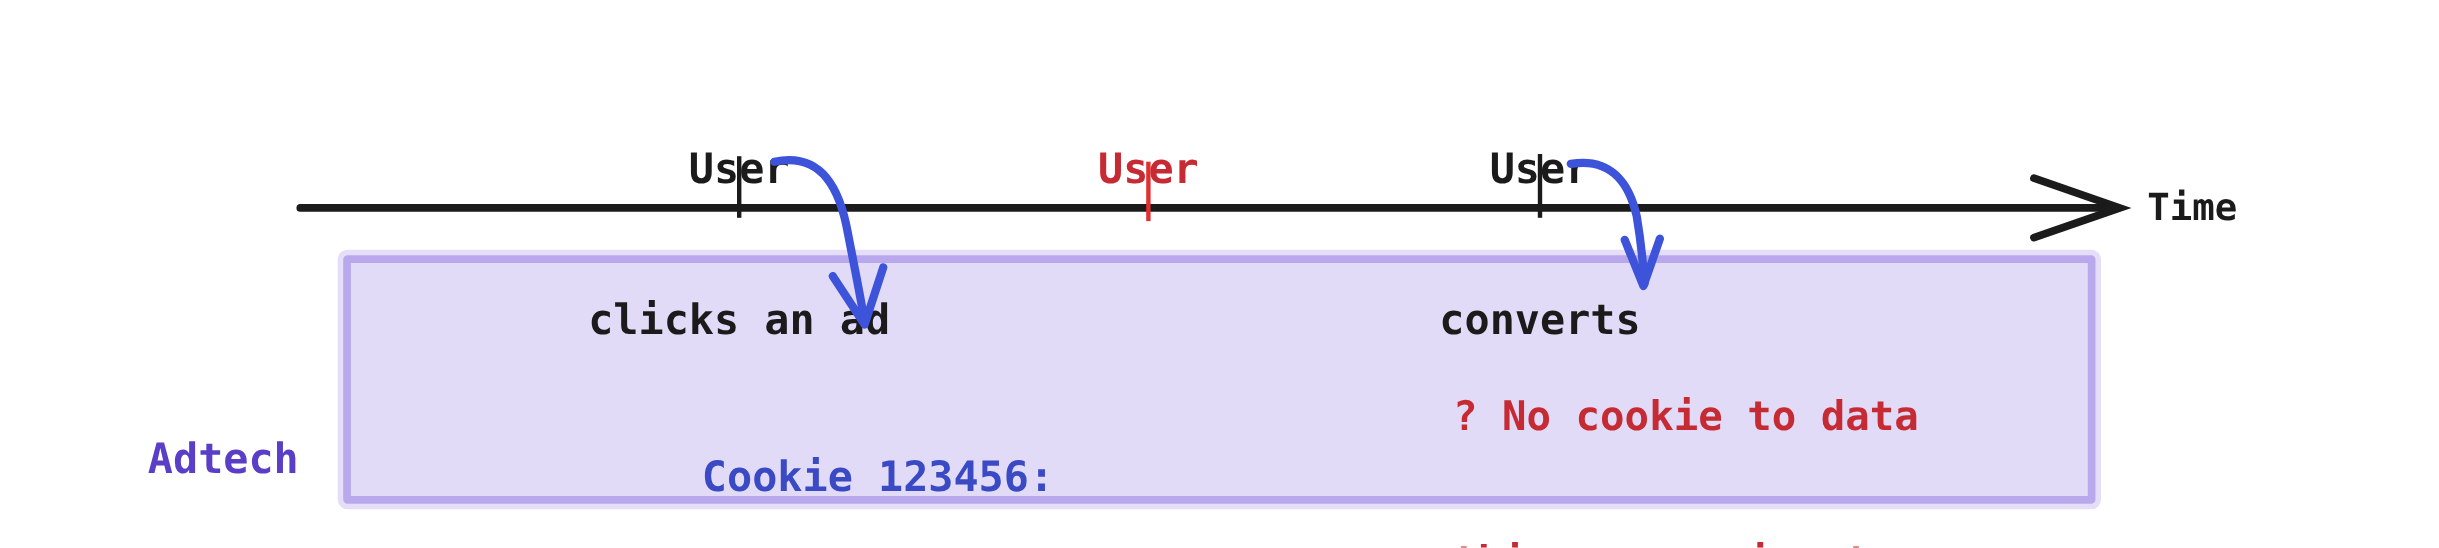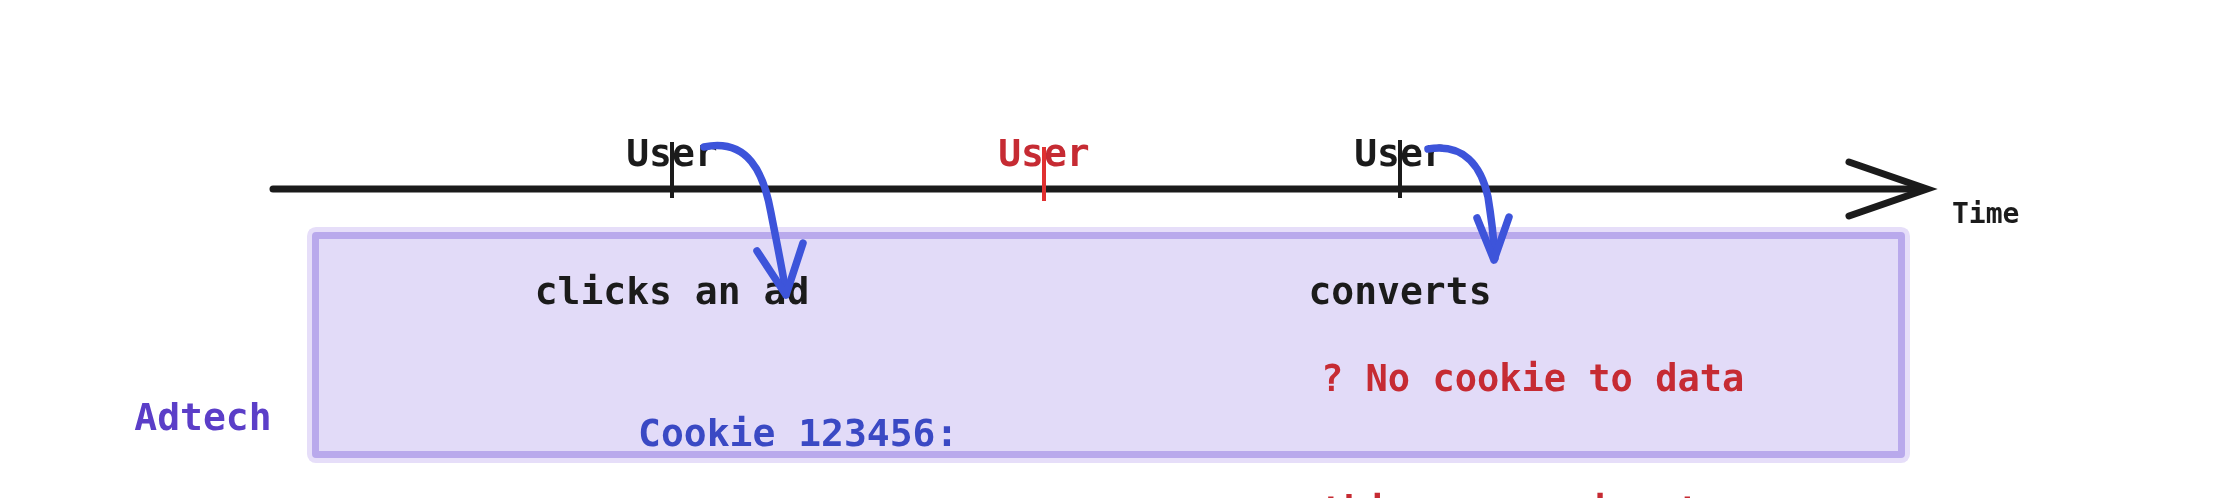--- a/index.html
+++ b/index.html
@@ -14,24 +14,23 @@
   }
   .txt { position: absolute; white-space: pre; }
   .event-label {
     font-size: 38px;
     line-height: 46px;
     text-align: center;
     color: var(--black, #1b1b1b);
   }
   .event-label.red { color: var(--red, #c62b33); }
   .axis-label {
-    font-size: 28px;
+    font-size: 34px;
     line-height: 46px;
     color: var(--black, #1b1b1b);
-    margin-top: 25px;
   }
   .lane-label {
     font-size: 38px;
     line-height: 50px;
     text-align: center;
     color: var(--purple-text, #5b3ec8);
   }
   .note-blue {
     font-size: 38px;
     line-height: 49px;

